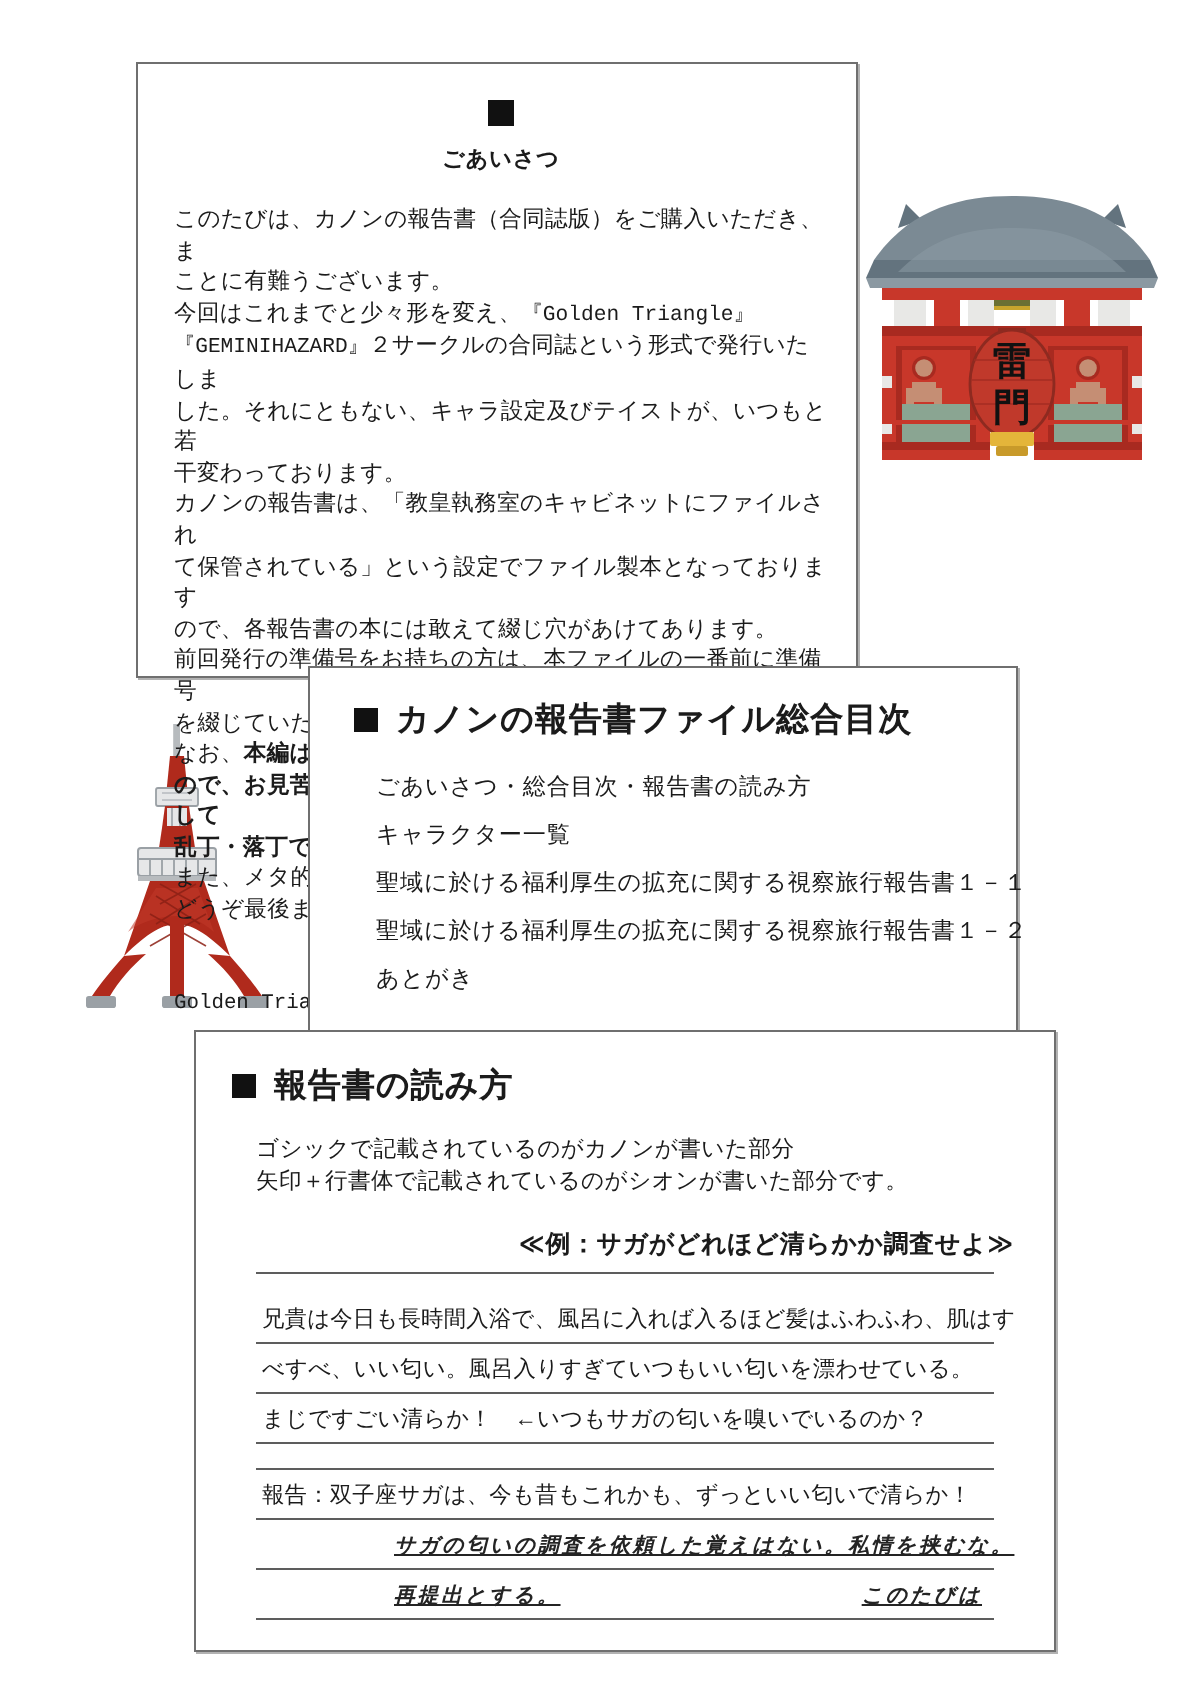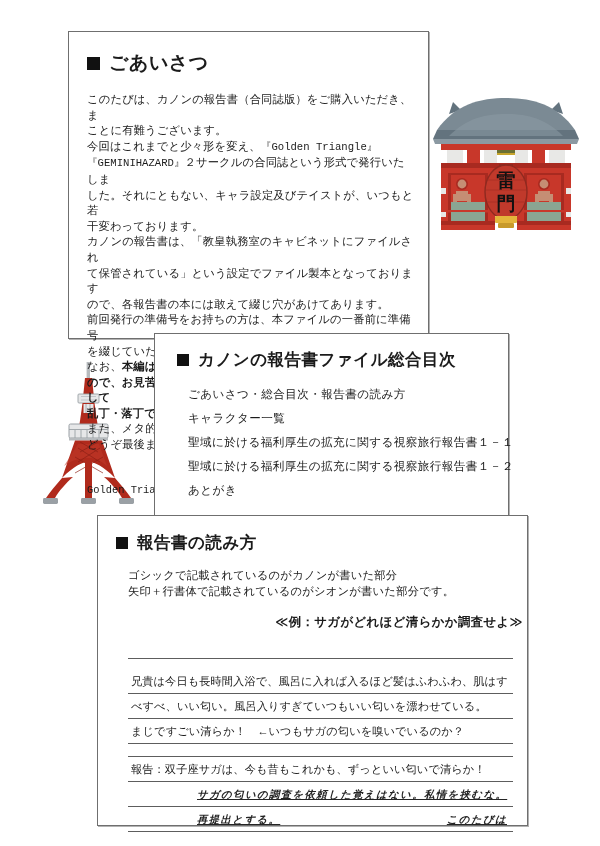--- a/index.html
+++ b/index.html
@@ -54,22 +54,23 @@
 
   
   #panel-greeting {
     left: 68px;
     top: 31px;
     width: 361px;
     height: 308px;
   }
   #panel-greeting .panel-inner { padding: 14px 14px 10px 18px; }
   #panel-greeting .heading {
-    font-size: 19px;
+    font-size: 11px;
     margin: 4px 0 16px 0;
+    flex-direction: column;
   }
   #panel-greeting .heading .sq { width: 13px; height: 13px; }
   .body-text {
     font-size: 11.3px;
     line-height: 15.6px;
     letter-spacing: 0.15px;
   }
   .body-text p { margin: 0; }
   .body-text .bold { font-weight: bold; }
   .mono-inline {
@@ -118,21 +119,21 @@
     white-space: nowrap;
   }
 
   
   #panel-howto {
     left: 97px;
     top: 515px;
     width: 431px;
     height: 311px;
   }
-  #panel-howto .panel-inner { padding: 13px 4px 10px 18px; }
+  #panel-howto .panel-inner { padding: 13px 20px 10px 18px; }
   #panel-howto .heading {
     font-size: 16.5px;
     margin: 3px 0 13px 0;
   }
   #panel-howto .heading .sq { width: 12px; height: 12px; }
   .legend-block {
     padding-left: 12px;
     font-size: 11.3px;
     line-height: 16.4px;
     letter-spacing: 0.2px;
@@ -142,21 +143,21 @@
     padding-left: 20px;
     margin-top: 14px;
     font-size: 12.4px;
     font-weight: bold;
     letter-spacing: 0.4px;
     text-align: right;
   }
 
   
   .form-area {
-    margin-top: 27px;
+    margin-top: 5px;
     padding: 0 10px 0 12px;
   }
   .rule {
     border-top: 1.4px solid #5d5d5d;
     height: 0;
   }
   .rule-row {
     border-bottom: 1.4px solid #5d5d5d;
     height: 24px;
     position: relative;

